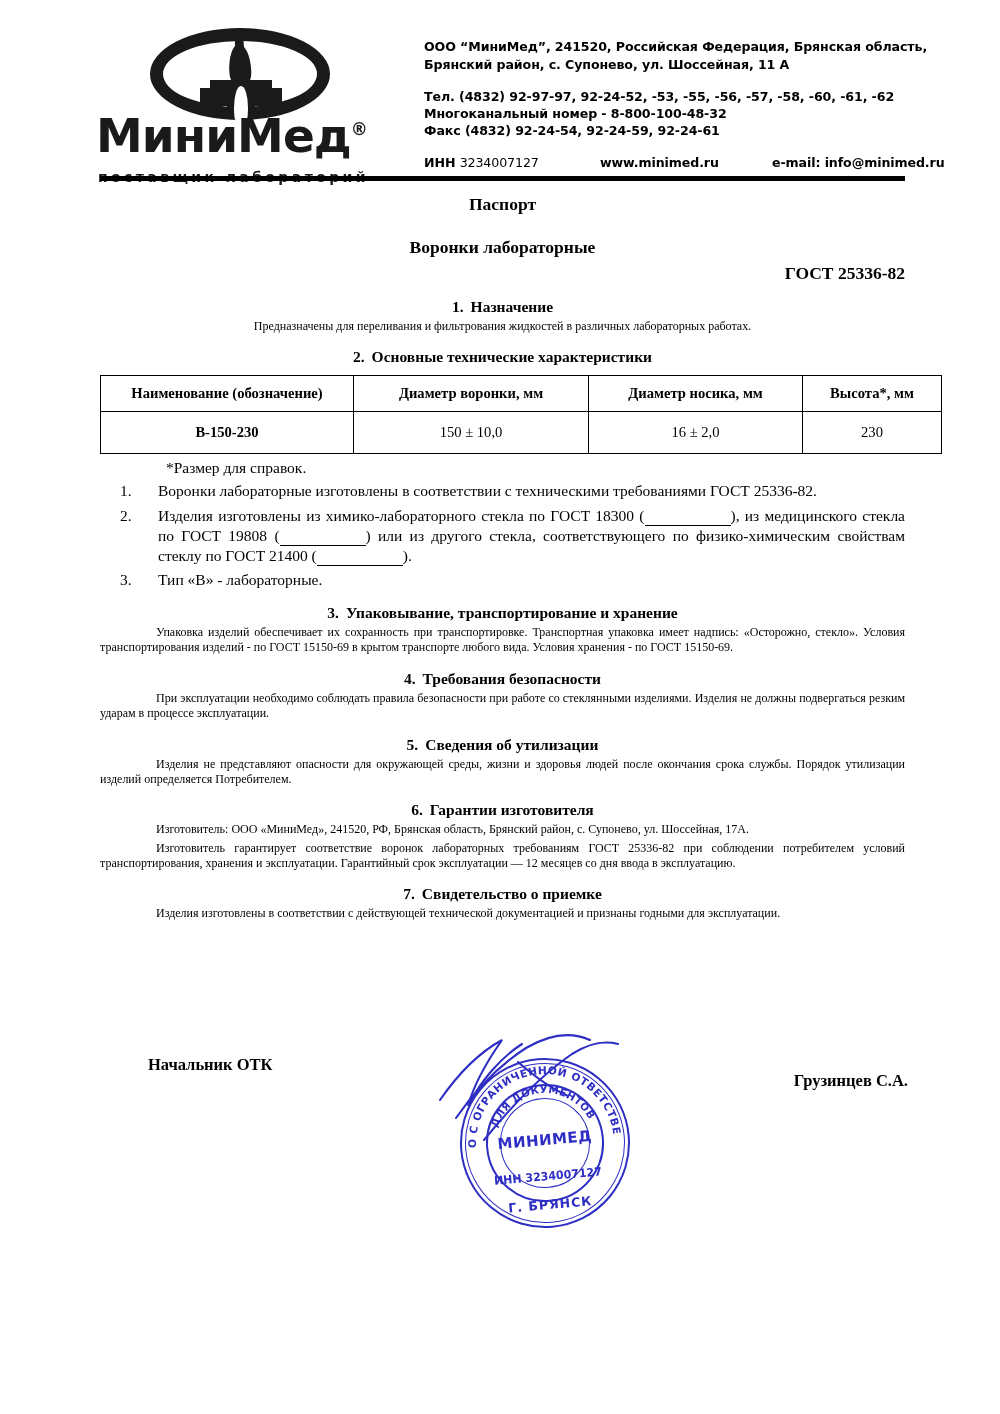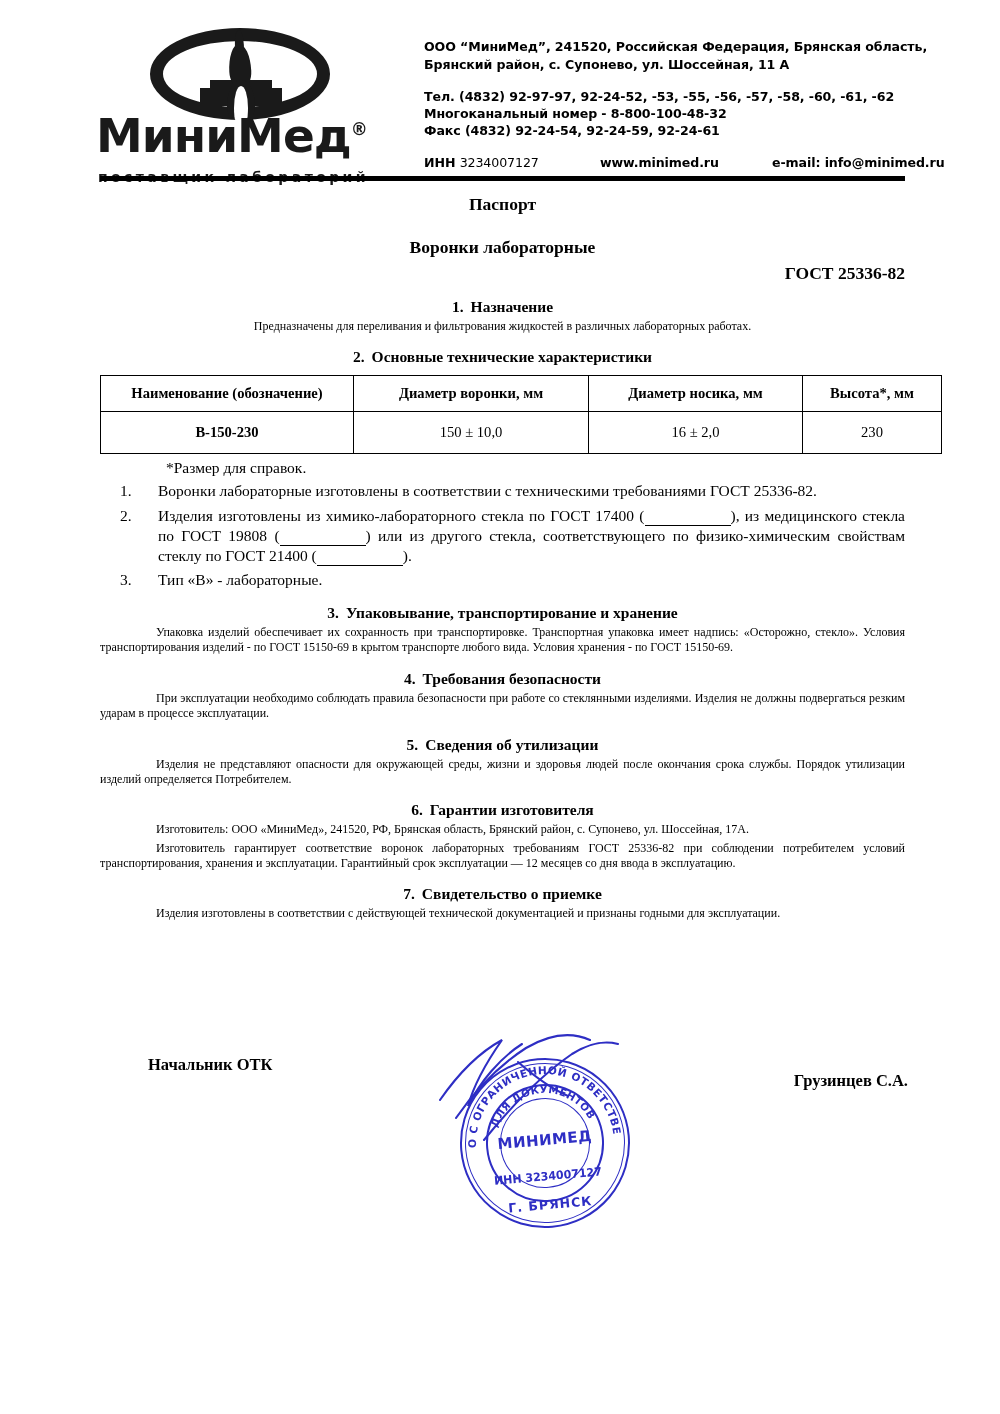--- a/index.html
+++ b/index.html
@@ -414,21 +414,21 @@
       </tbody>
     </table>
 
     <div class="note-star">*Размер для справок.</div>
 
     <div class="nlist">
       <div class="nitem">
         <span class="n">1.</span><span>Воронки лабораторные изготовлены в соответствии с техническими требованиями ГОСТ 25336-82.</span>
       </div>
       <div class="nitem">
-        <span class="n">2.</span><span>Изделия изготовлены из химико-лабораторного стекла по ГОСТ 17400 (</span><span class="blank"></span><span>), из медицинского стекла по ГОСТ 19808 (</span><span class="blank"></span><span>) или из другого стекла, соответствующего по физико-химическим свойствам стеклу по ГОСТ 21400 (</span><span class="blank"></span><span>).</span>
+        <span class="n">2.</span><span>Изделия изготовлены из химико-лабораторного стекла по ГОСТ 18300 (</span><span class="blank"></span><span>), из медицинского стекла по ГОСТ 19808 (</span><span class="blank"></span><span>) или из другого стекла, соответствующего по физико-химическим свойствам стеклу по ГОСТ 21400 (</span><span class="blank"></span><span>).</span>
       </div>
       <div class="nitem">
         <span class="n">3.</span><span>Тип «В» - лабораторные.</span>
       </div>
     </div>
 
     <div class="sec-head"><span class="sec-num">3.</span><span>Упаковывание, транспортирование и хранение</span></div>
     <div class="para indent">Упаковка изделий обеспечивает их сохранность при транспортировке. Транспортная упаковка имеет надпись: «Осторожно, стекло». Условия транспортирования изделий - по ГОСТ 15150-69 в крытом транспорте любого вида. Условия хранения - по ГОСТ 15150-69.</div>
 
     <div class="sec-head"><span class="sec-num">4.</span><span>Требования безопасности</span></div>

